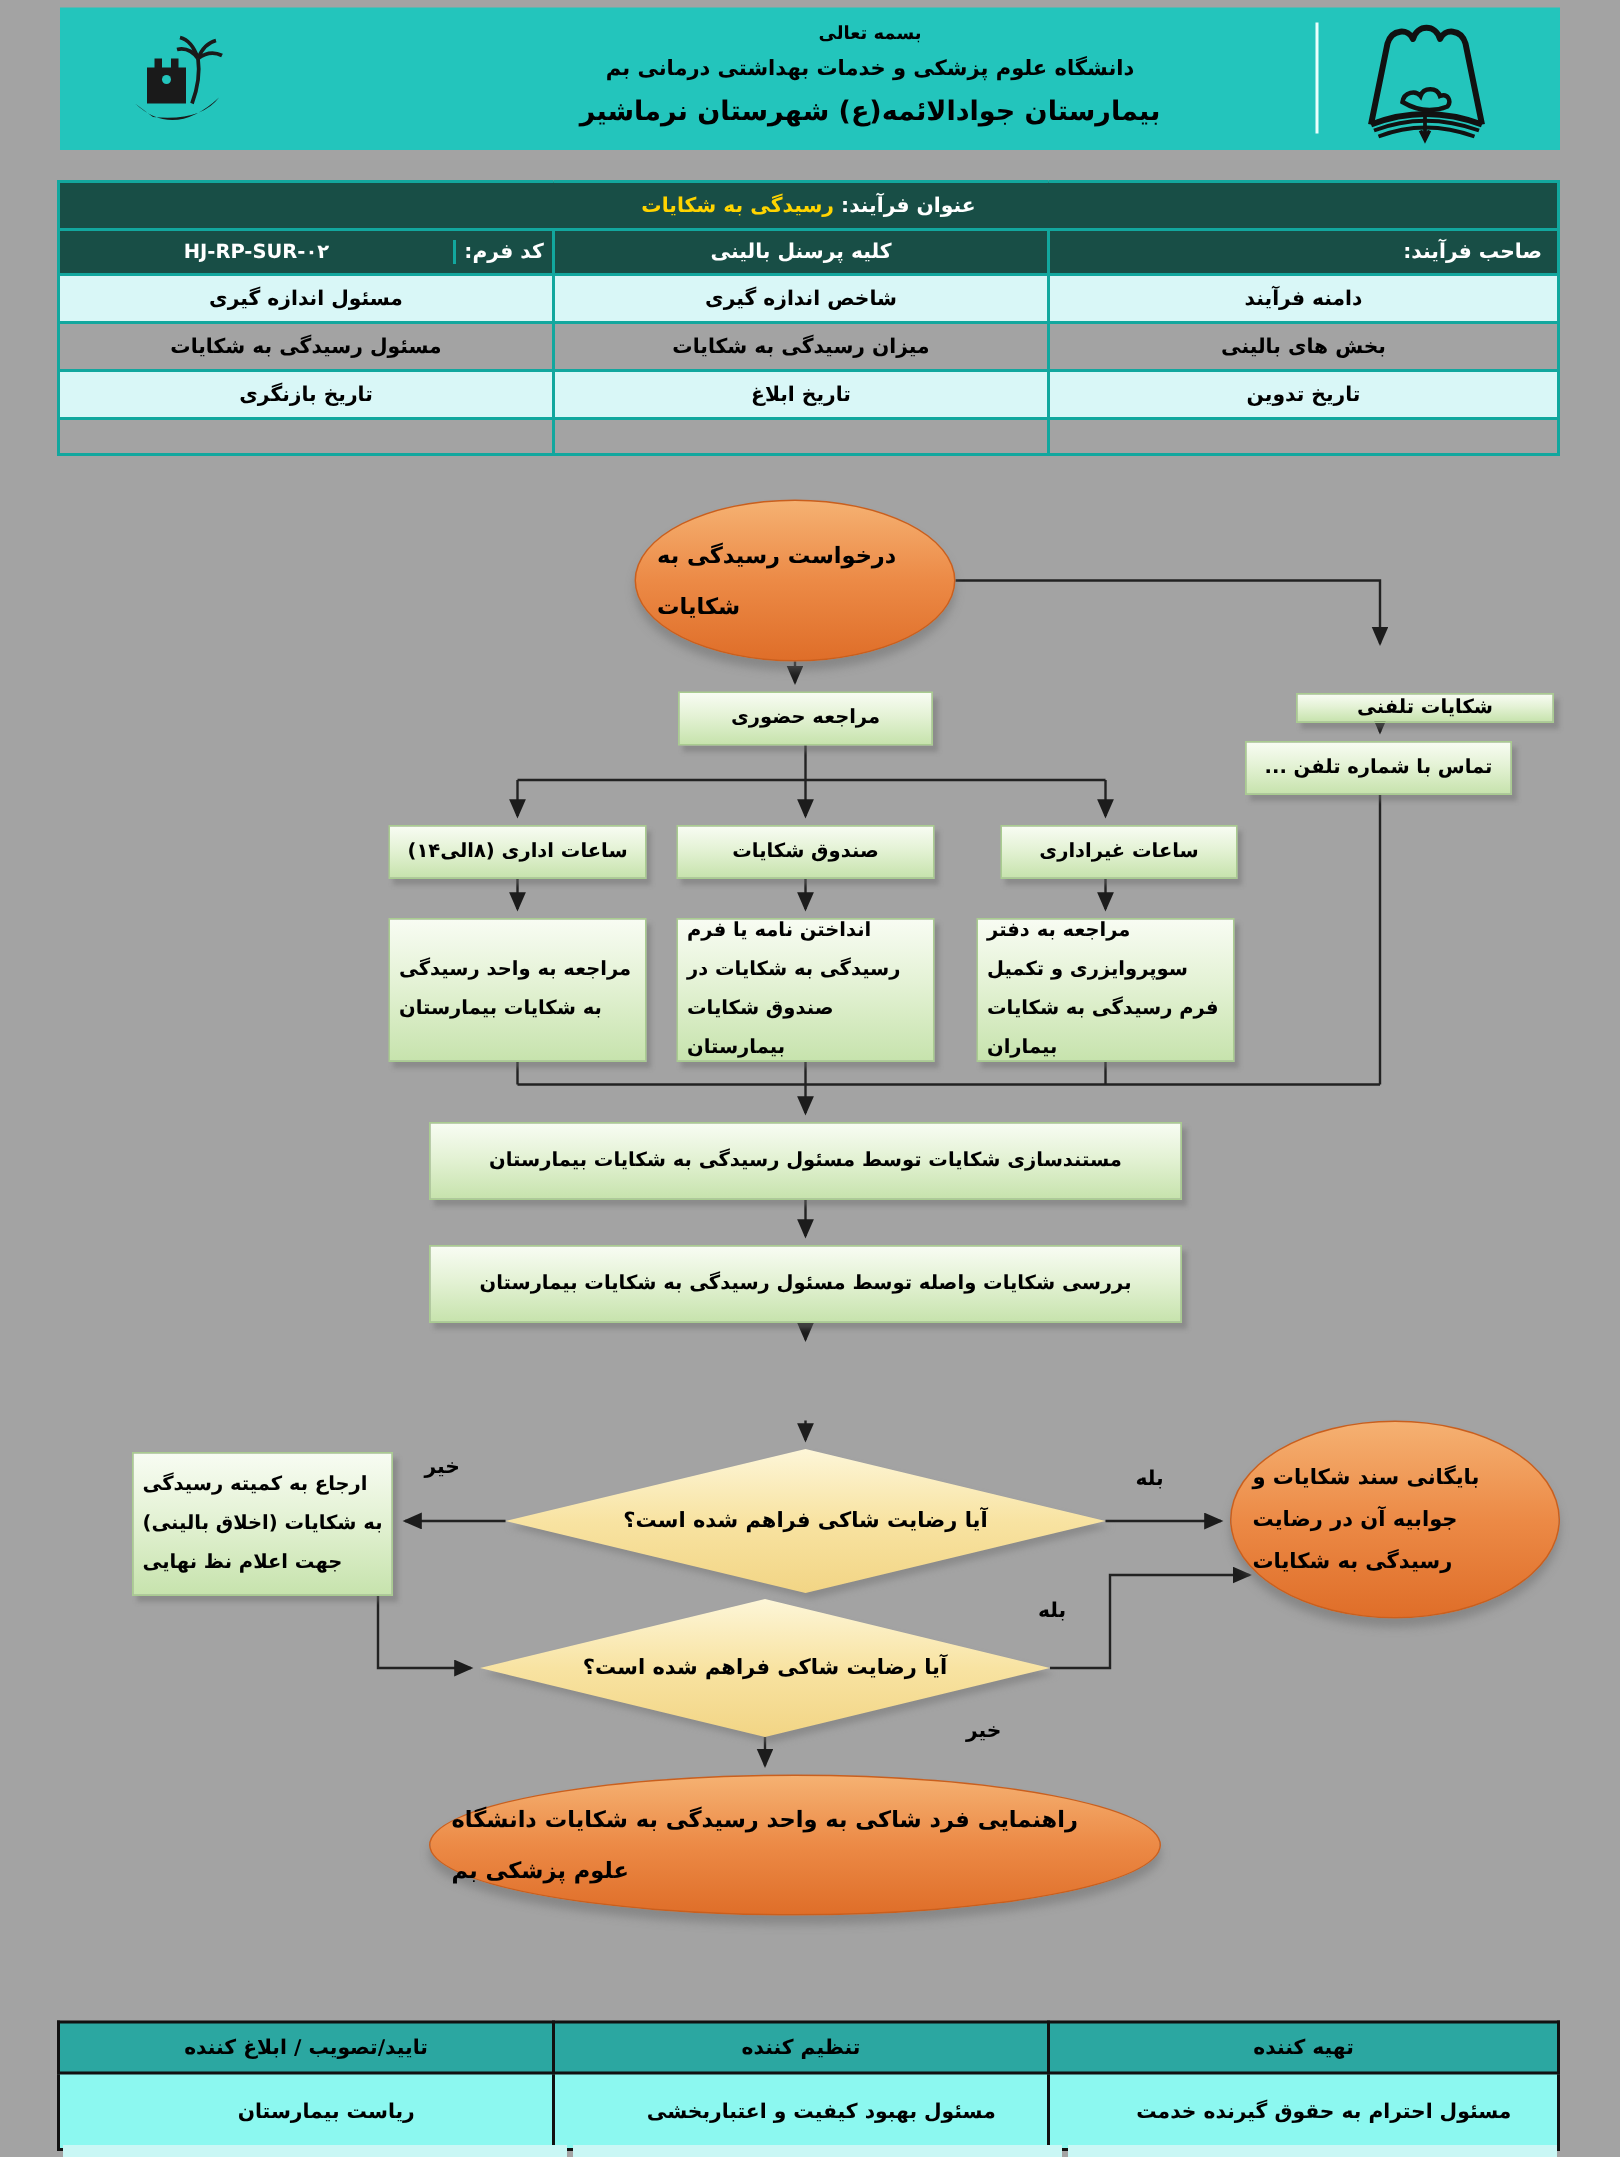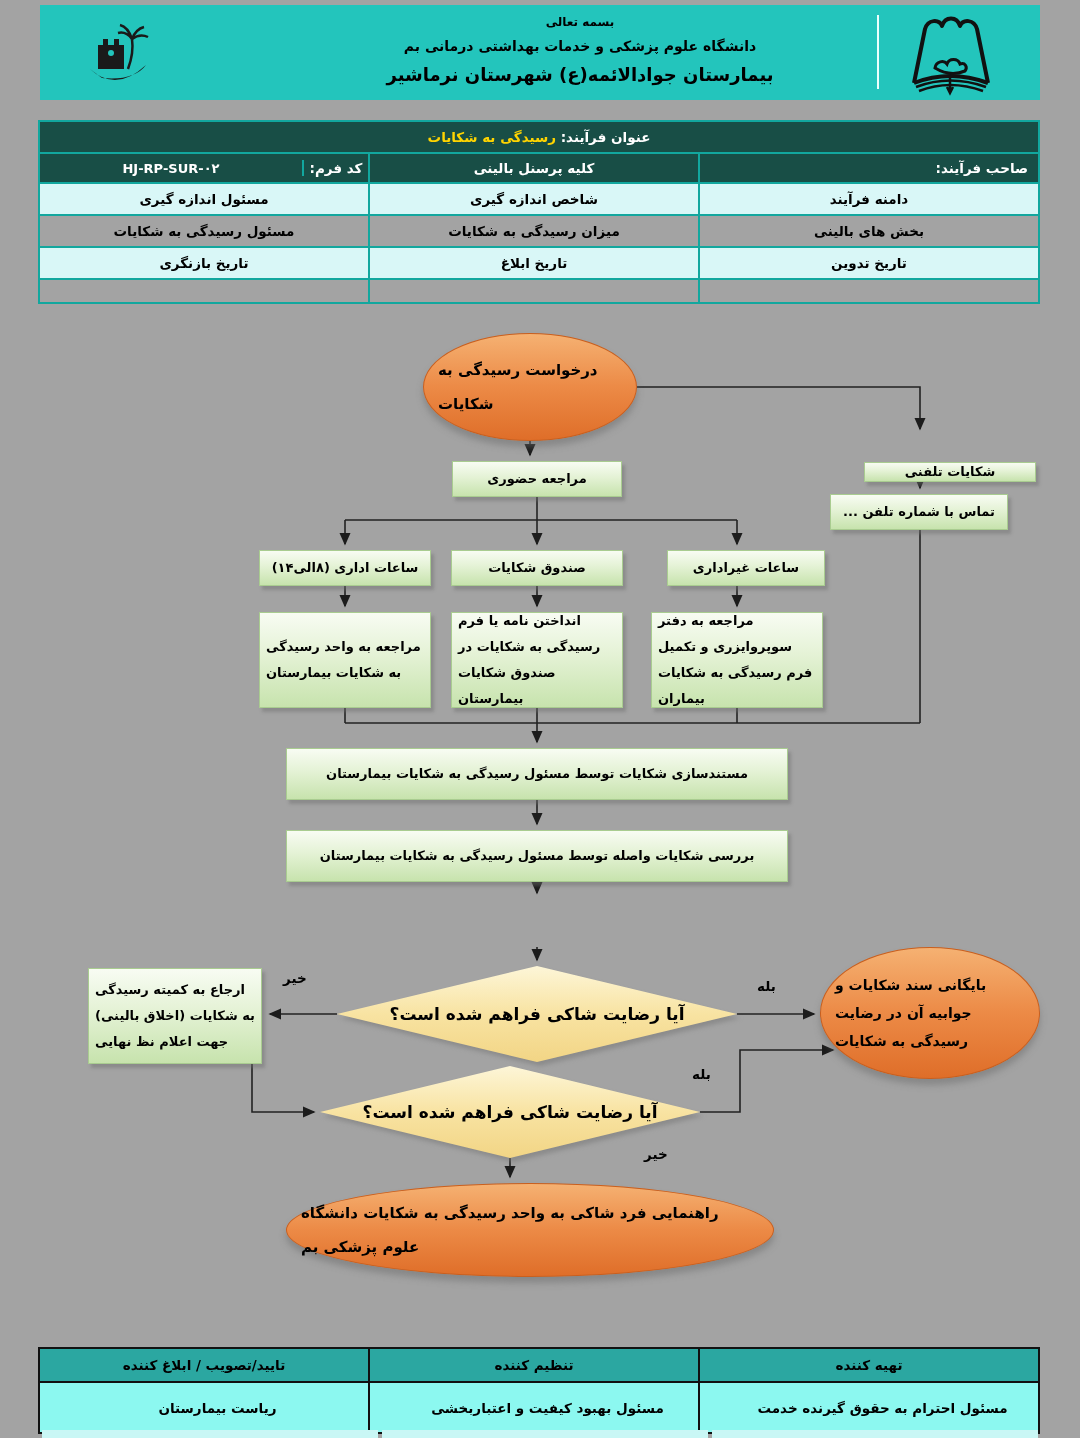--- a/index.html
+++ b/index.html
@@ -43,21 +43,21 @@
   }
   .oell{
     background:linear-gradient(180deg,#f5b172 0%,#ec8a46 50%,#df6e29 100%);
     border:1px solid #c95f1e;border-radius:50%;
     box-shadow:0 6px 6px rgba(110,110,110,.5);
     font-size:15px;line-height:2.3;padding:6px 14px;
   }
   .diamond{
     clip-path:polygon(50% 0,100% 50%,50% 100%,0 50%);
     background:linear-gradient(180deg,#fdf6d8 0%,#f8e3a2 50%,#f2d585 100%);
-    font-size:17px;padding:0 40px;
+    font-size:14px;padding:0 40px;
   }
   .dwrap{position:absolute;filter:drop-shadow(3px 4px 2px rgba(120,120,120,.55));}
   .dwrap .diamond{position:static;width:100%;height:100%;}
   .flabel{position:absolute;font-weight:bold;font-size:13.5px;color:#000;}
 </style>
 </head>
 <body>
 
 <div id="page">
 

